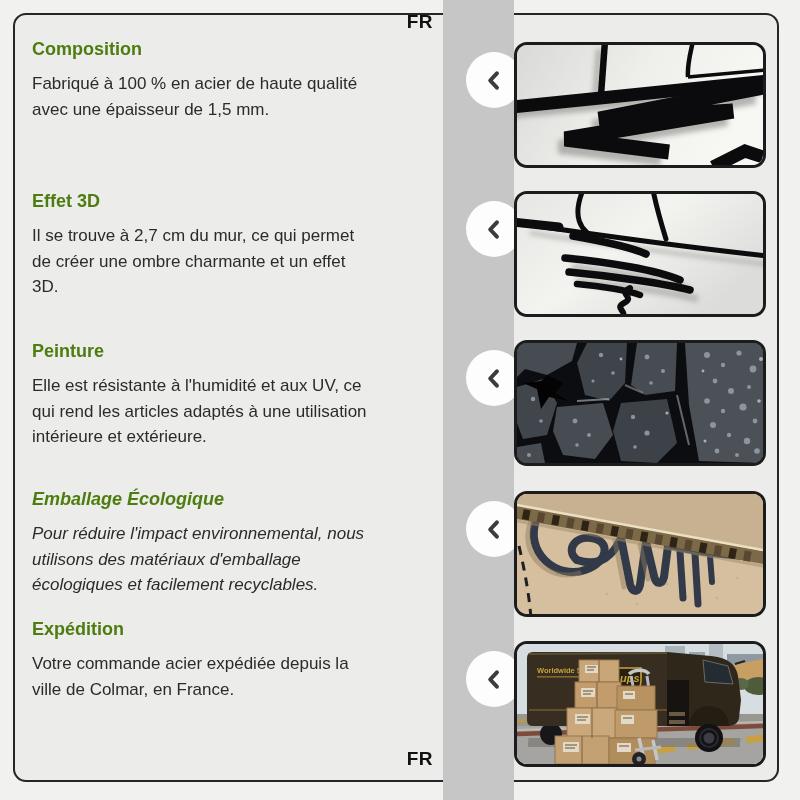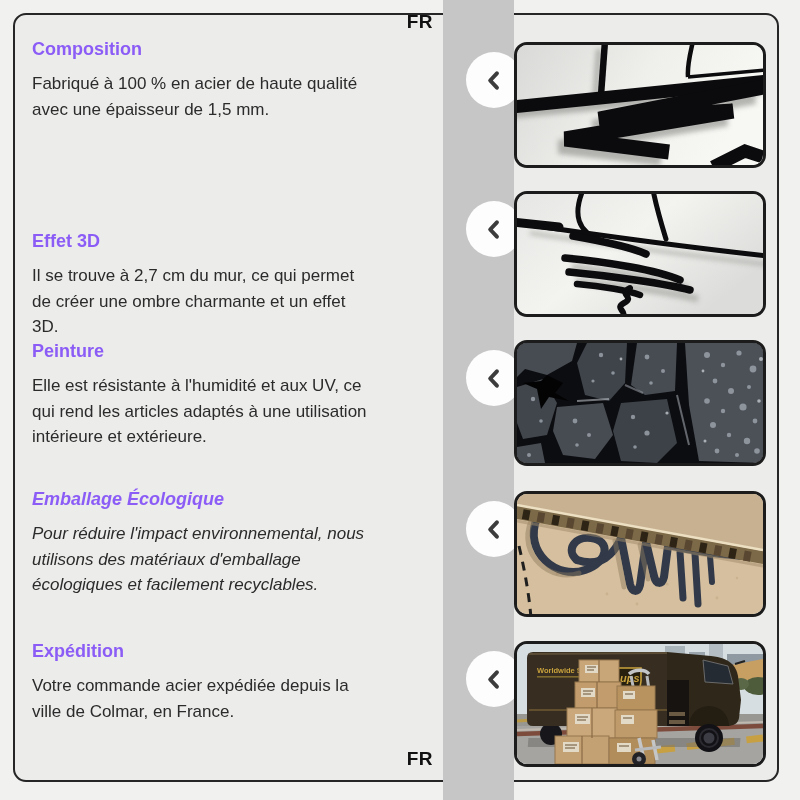--- a/index.html
+++ b/index.html
@@ -15,26 +15,26 @@
     box-sizing:border-box;
   }
   .fr-badge{
     position:absolute;left:0;width:433px;text-align:right;
     font-size:19px;font-weight:bold;color:#111;letter-spacing:0.5px;
   }
   .fr-top{top:11px;}
   .fr-bottom{top:748px;}
   .section{position:absolute;left:32px;width:414px;}
   .section h2{
-    margin:0 0 9px 0;font-size:18px;line-height:26px;font-weight:bold;color:#8b5cf6;
+    margin:0 0 9px 0;font-size:18px;line-height:26px;font-weight:bold;color:#4d7c0f;
   }
   .section p{
     margin:0;font-size:17px;line-height:25.5px;color:#2b2b2b;white-space:pre-line;
   }
-  .s1{top:36px;} .s2{top:188px;margin-top:40px;} .s3{top:338px;} .s4{top:486px;font-style:italic;} .s5{top:638px;}
+  .s1{top:36px;} .s2{top:188px;} .s3{top:338px;} .s4{top:486px;font-style:italic;} .s5{top:616px;}
   .strip{
     position:absolute;left:443px;top:0;width:71px;height:800px;
     background:#c6c6c6;z-index:1;
   }
   .nav-btn{
     position:absolute;left:466px;width:56px;height:56px;border-radius:50%;
     background:#fdfdfd;z-index:2;border:none;padding:0;cursor:pointer;
     display:flex;align-items:center;justify-content:center;
   }
   .nav-btn svg{display:block;}

